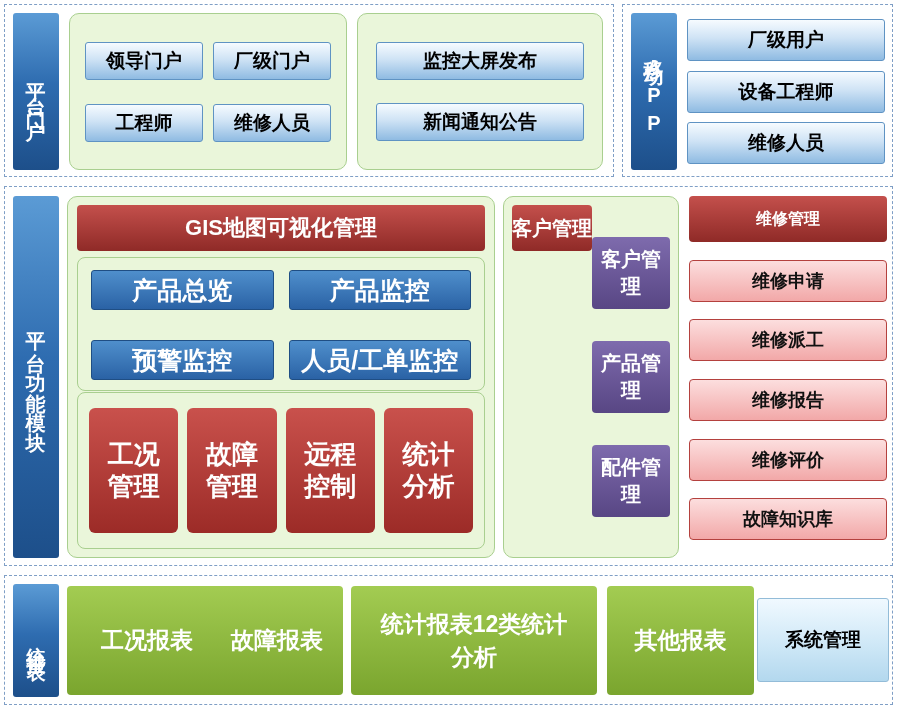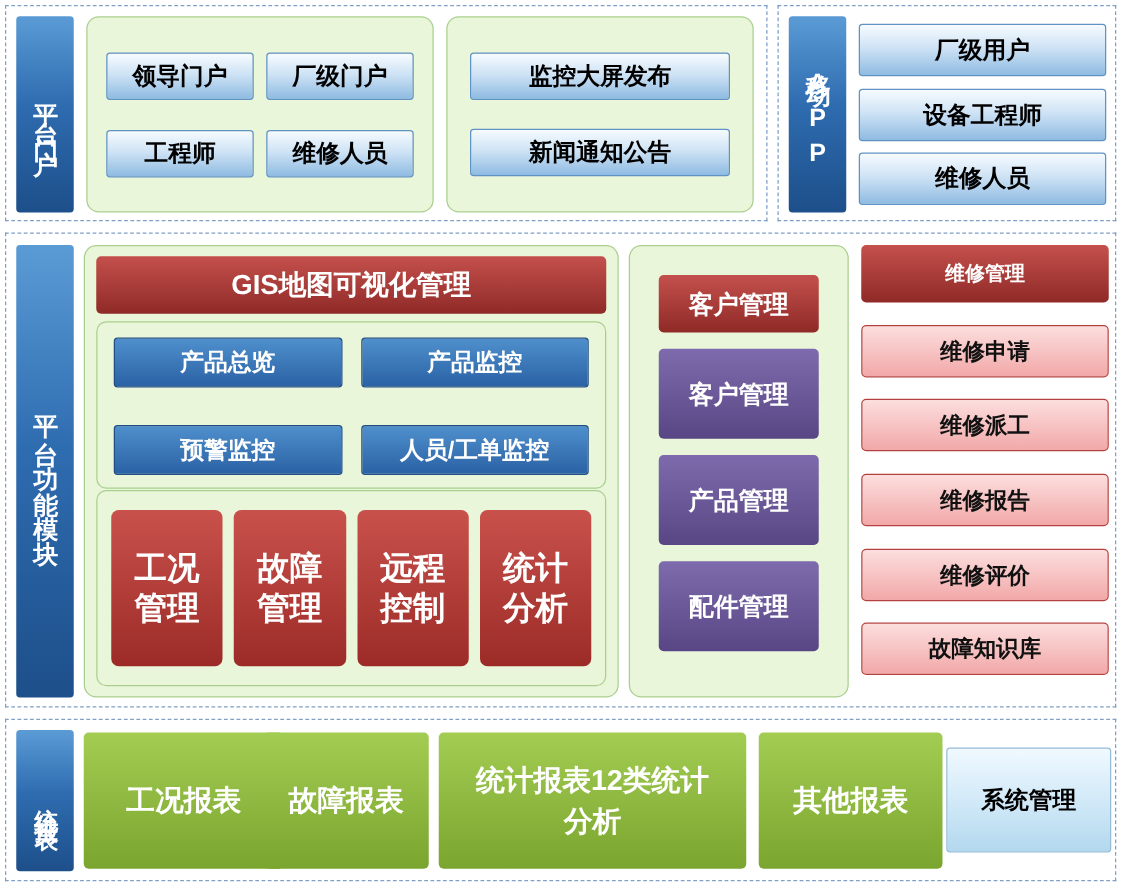--- a/index.html
+++ b/index.html
@@ -39,21 +39,21 @@
   .btn-blue-light {
     background:linear-gradient(180deg,#f6fbff 0%,#cfe3f5 45%,#8fbbe2 100%);
     border:1px solid #5f93c3; border-radius:3px;
     color:#000; font-size:19px; height:38px;
   }
 
   
   .btn-blue-dark {
     background:linear-gradient(180deg,#4f8fcc 0%,#2a62a5 100%);
     border:1px solid #1f4e84; border-radius:3px;
-    color:#fff; font-size:19px;
+    color:#fff; font-size:25px;
   }
 
   
   .red-header {
     display:flex; align-items:center; justify-content:center;
     background:linear-gradient(180deg,#c4504c 0%,#8f2a27 100%);
     border-radius:4px; color:#fff; font-weight:bold;
     height:46px; font-size:22px; flex:0 0 auto;
   }
 
@@ -128,21 +128,21 @@
     display:grid; grid-template-columns:1fr 1fr; grid-template-rows:40px 40px;
     column-gap:15px; row-gap:30px; padding:12px 13px;
   }
   .gis-core-panel {
     margin-top:1px; flex:1;
     display:flex; gap:9px; padding:15px 11px;
   }
 
   .customer-panel {
     left:498px; top:9px; width:176px; height:362px;
-    padding:23px; display:flex; flex-direction:column;
+    padding:8px; display:flex; flex-direction:row;
   }
   .customer-panel .red-header { font-size:20px; }
   .customer-list {
     flex:1; display:flex; flex-direction:column;
     justify-content:space-evenly; align-items:center;
   }
 
   .repair-panel {
     position:absolute; left:684px; top:9px; width:198px; height:362px;
     display:flex; flex-direction:column;

